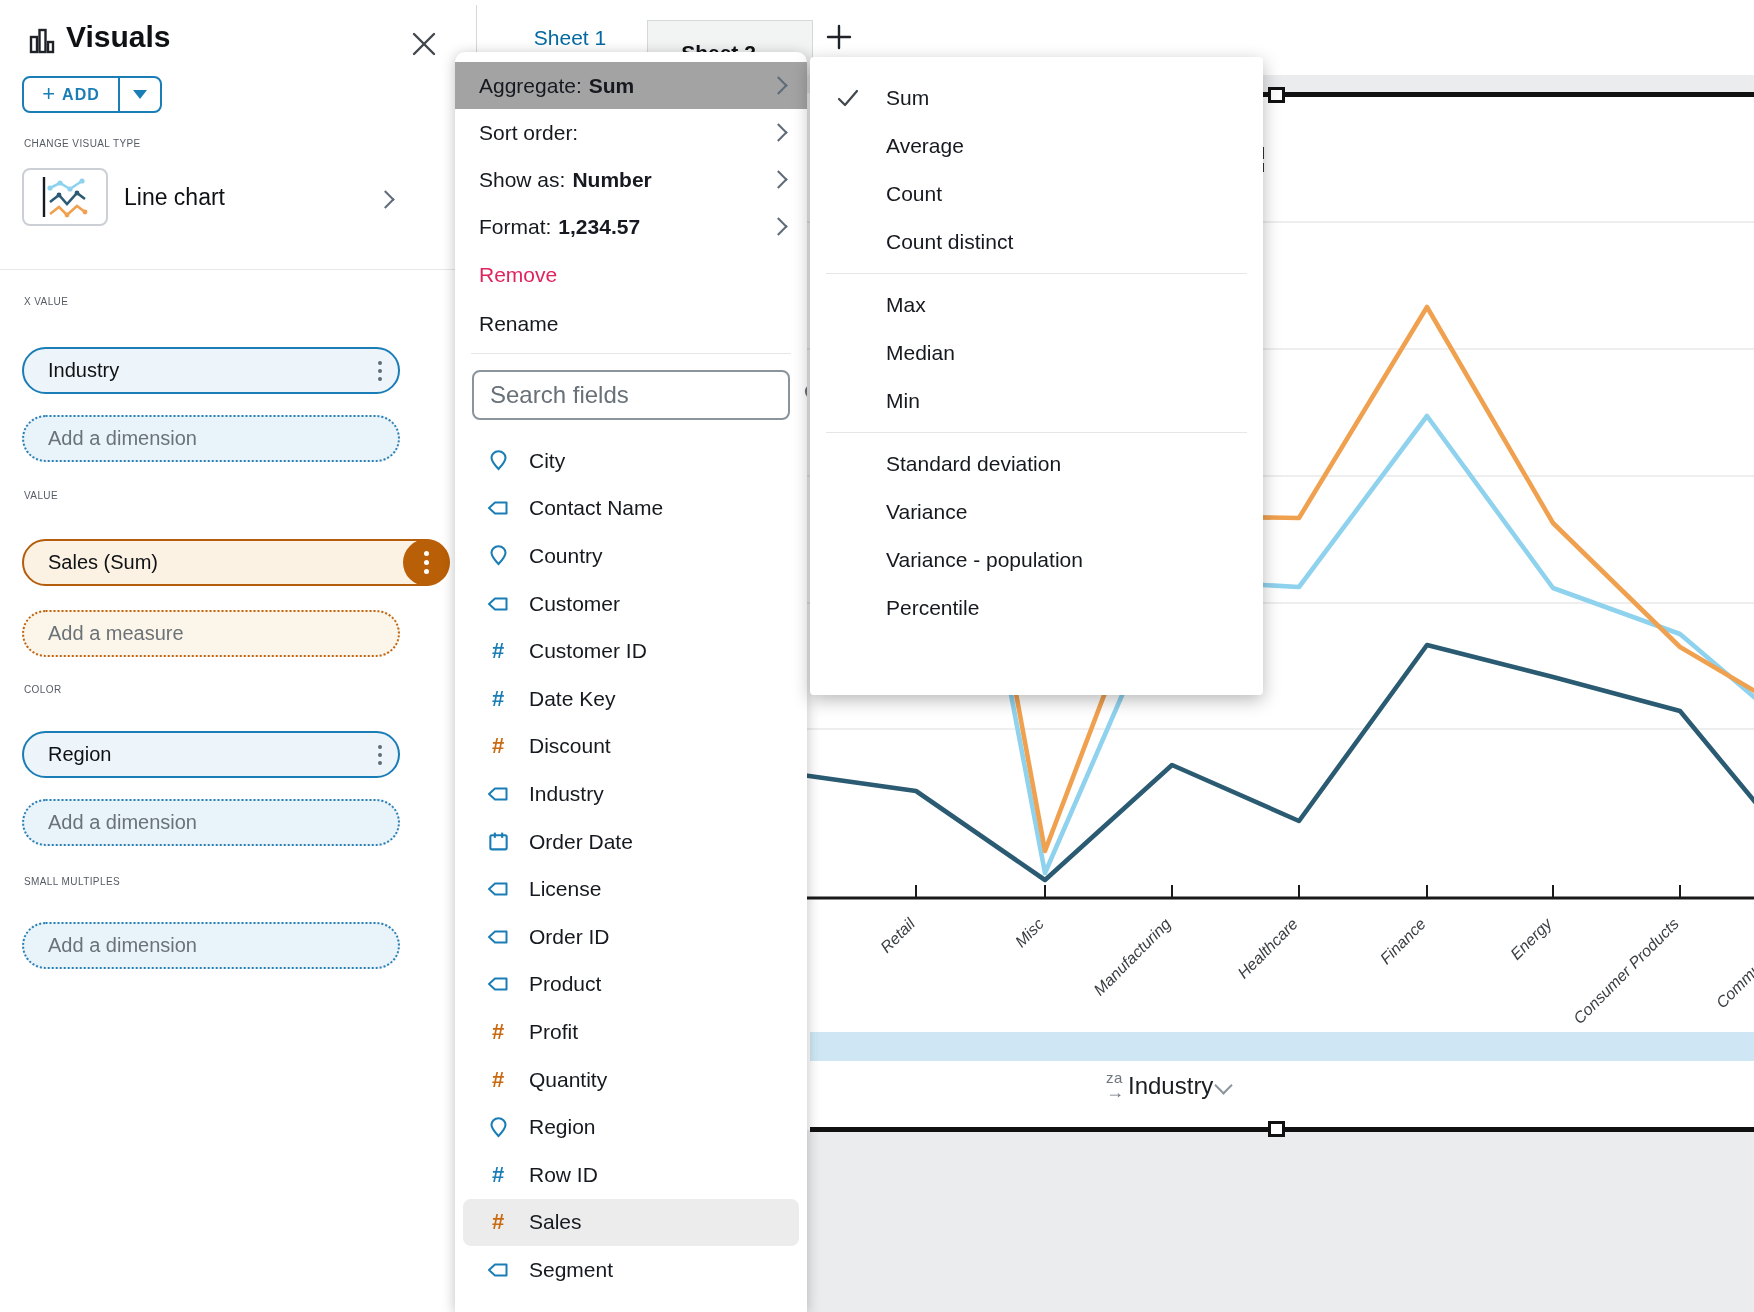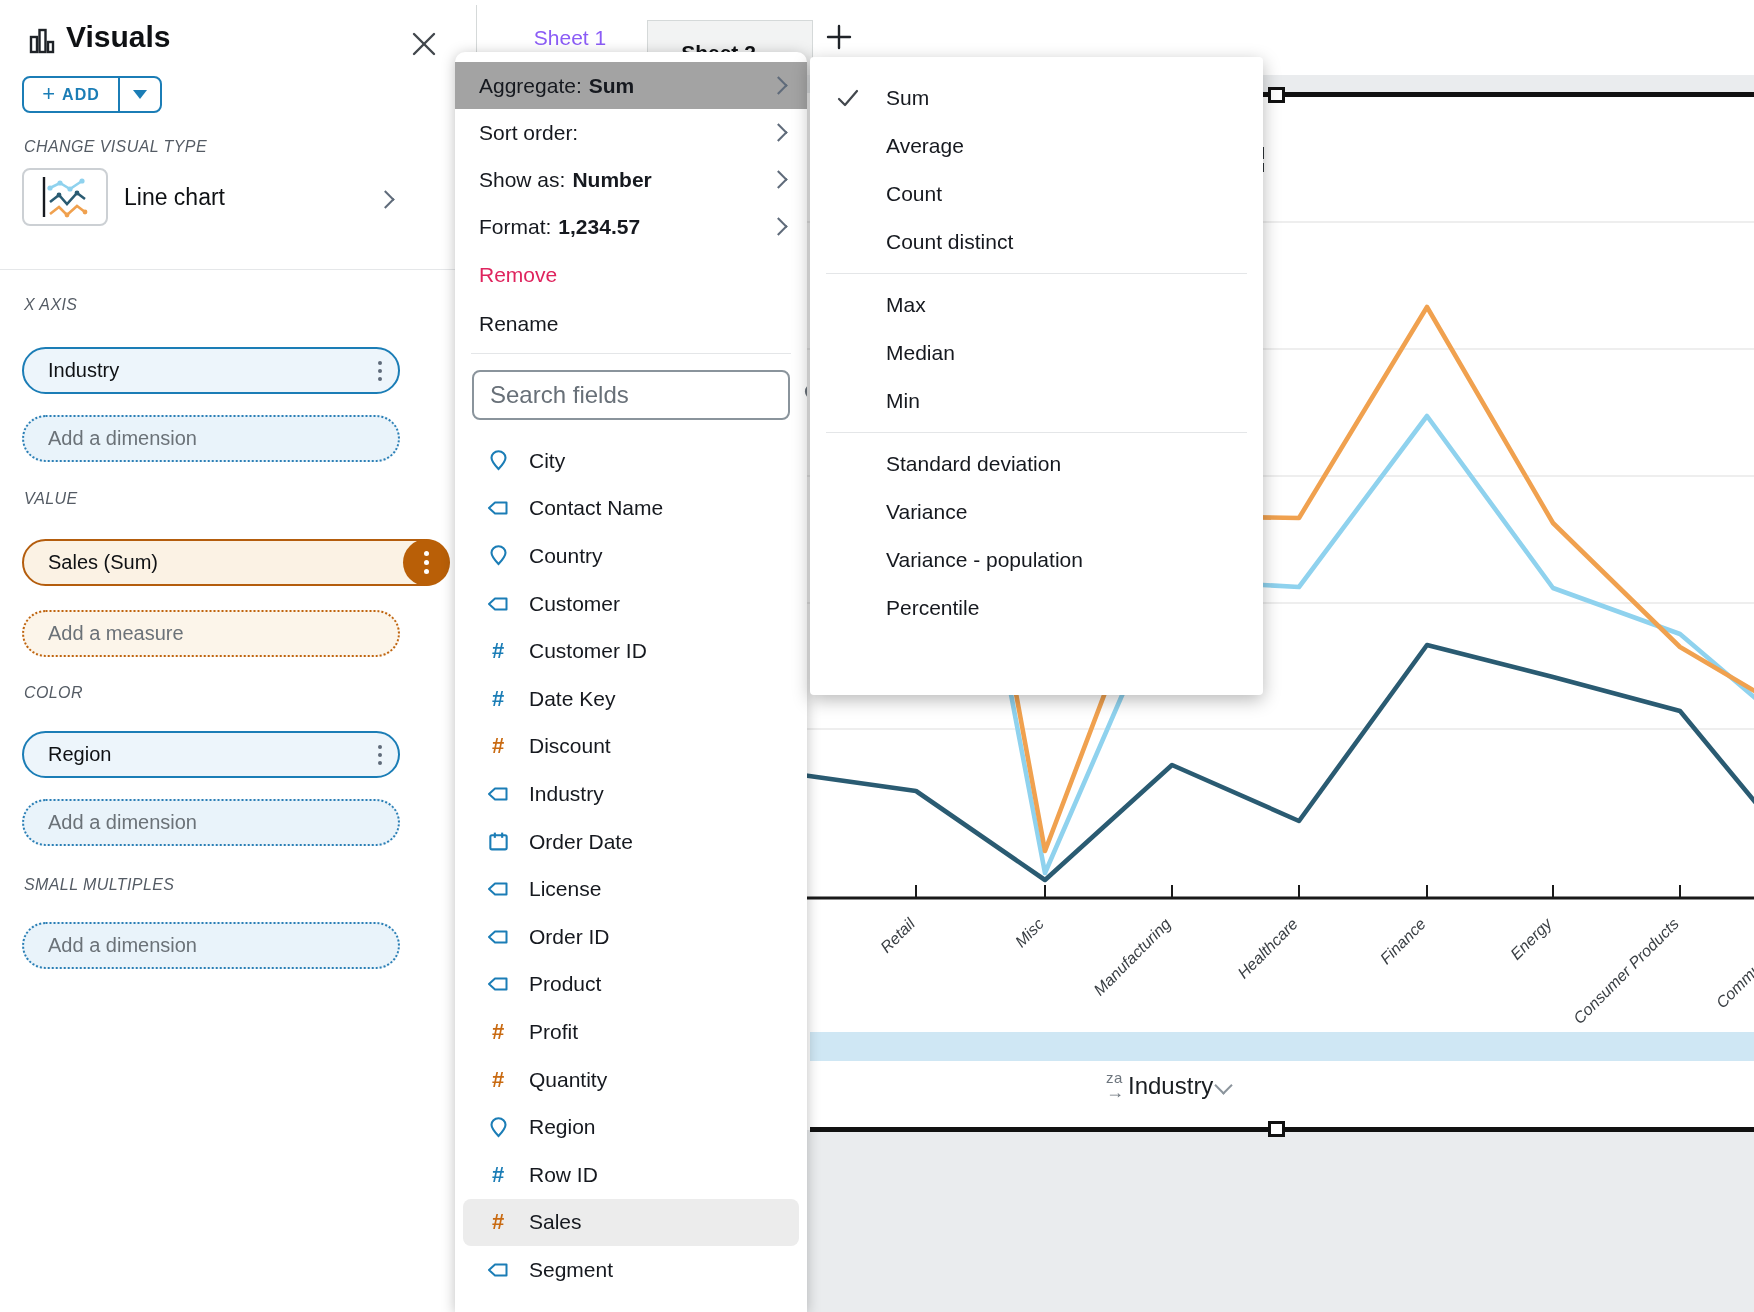--- a/index.html
+++ b/index.html
@@ -14,21 +14,21 @@
   #left-panel{left:0;top:0;width:458px;height:1312px;background:#fff;z-index:2;}
   .panel-title{left:66px;top:20px;font-size:30px;font-weight:700;color:#0f1114;}
   .visuals-icon{left:27px;top:26px;}
   .close-x{left:410px;top:30px;width:28px;height:28px;cursor:pointer;}
   .add-btn{left:22px;top:76px;width:140px;height:37px;border:2px solid #1b7db6;border-radius:8px;
     display:flex;align-items:stretch;color:#1b7db6;box-sizing:border-box;background:#fff;cursor:pointer;}
   .add-main{flex:1;display:flex;align-items:center;justify-content:center;font-size:16px;font-weight:700;letter-spacing:1px;gap:6px;}
   .add-plus{font-size:22px;font-weight:400;line-height:1;margin-top:-2px;}
   .add-split{width:40px;border-left:2px solid #1b7db6;display:flex;align-items:center;justify-content:center;}
   .tri-down{width:0;height:0;border-left:7px solid transparent;border-right:7px solid transparent;border-top:9px solid #1b7db6;}
-  .section-label{font-size:16px;color:#545b64;letter-spacing:.4px;font-style:italic;}
+  .section-label{font-size:10px;color:#545b64;letter-spacing:.4px;}
   .vt-box{left:22px;top:168px;width:86px;height:58px;border:2px solid #ccd0d4;border-radius:8px;background:#fff;box-sizing:border-box;
     display:flex;align-items:center;justify-content:center;cursor:pointer;}
   .vt-label{left:124px;top:184px;font-size:23px;color:#0f1114;}
   .chev{display:inline-block;width:11px;height:11px;border-top:2px solid #5f6b7a;border-right:2px solid #5f6b7a;}
   .chev-right{transform:rotate(45deg);}
   .chev-down{transform:rotate(135deg);}
   .vt-chev{left:379px;top:193px;}
   .panel-divider{left:0;top:269px;width:458px;height:1px;background:#e5e7e9;}
 
   .pill{left:22px;width:378px;height:47px;border-radius:24px;box-sizing:border-box;
@@ -41,21 +41,21 @@
   .dots-v{display:flex;flex-direction:column;gap:4px;align-items:center;}
   .dots-v i{width:4px;height:4px;border-radius:50%;background:#5f6b7a;}
   .orange-dot-btn{position:absolute;right:-4px;top:-2px;width:47px;height:47px;border-radius:50%;background:#b95f07;
     display:flex;align-items:center;justify-content:center;cursor:pointer;}
   .orange-dot-btn .dots-v i{background:#fff;width:5px;height:5px;}
 
   
   #tabbar{left:458px;top:0;width:1296px;height:75px;background:#fff;z-index:1;}
   .tab-divider{left:476px;top:5px;width:1px;height:67px;background:#d5d9d9;}
   .tab1{left:500px;top:0;width:140px;height:75px;display:flex;align-items:center;justify-content:center;
-    font-size:21px;color:#8b5cf6;cursor:pointer;}
+    font-size:21px;color:#0369a1;cursor:pointer;}
   .tab2{left:647px;top:20px;width:166px;height:65px;background:#f2f3f3;border:1px solid #d5d9d9;border-bottom:none;
     box-sizing:border-box;display:flex;align-items:center;justify-content:center;gap:12px;
     font-size:21px;font-weight:700;color:#0f1114;cursor:pointer;}
   .tab2 .chev{width:9px;height:9px;border-color:#42474d;}
   .tab-plus{left:824px;top:22px;width:32px;height:32px;cursor:pointer;}
 
   #canvas-strip{left:458px;top:75px;width:1296px;height:18px;background:#eaecee;z-index:1;}
   #visual-white{left:458px;top:93px;width:1296px;height:1037px;background:#fff;z-index:1;}
   #canvas-bottom{left:458px;top:1130px;width:1296px;height:182px;background:#eaecee;z-index:1;}
 
@@ -151,21 +151,21 @@
       <polyline points="18,40 27,33 35,41 45,32 53,38" fill="none" stroke="#f0a14f" stroke-width="2.6"></polyline>
       <circle cx="35" cy="41" r="2.4" fill="#f0a14f"></circle>
         <circle cx="53" cy="38" r="2.4" fill="#f0a14f"></circle>
     </svg>
   </div>
   <div class="abs vt-label">Line chart</div>
   <span class="abs chev chev-right vt-chev"></span>
 
   <div class="abs panel-divider"></div>
 
-  <div class="abs section-label" style="left:24px;top:296px;">X AXIS</div>
+  <div class="abs section-label" style="left:24px;top:296px;">X VALUE</div>
   <div class="abs pill pill-blue" style="top:347px;">
     <span>Industry</span>
       <span class="grow"></span>
     <span class="dots-v">
         <i></i>
         <i></i>
         <i></i>
       </span>
   </div>
   <div class="abs pill pill-dotted-blue" style="top:415px;">

